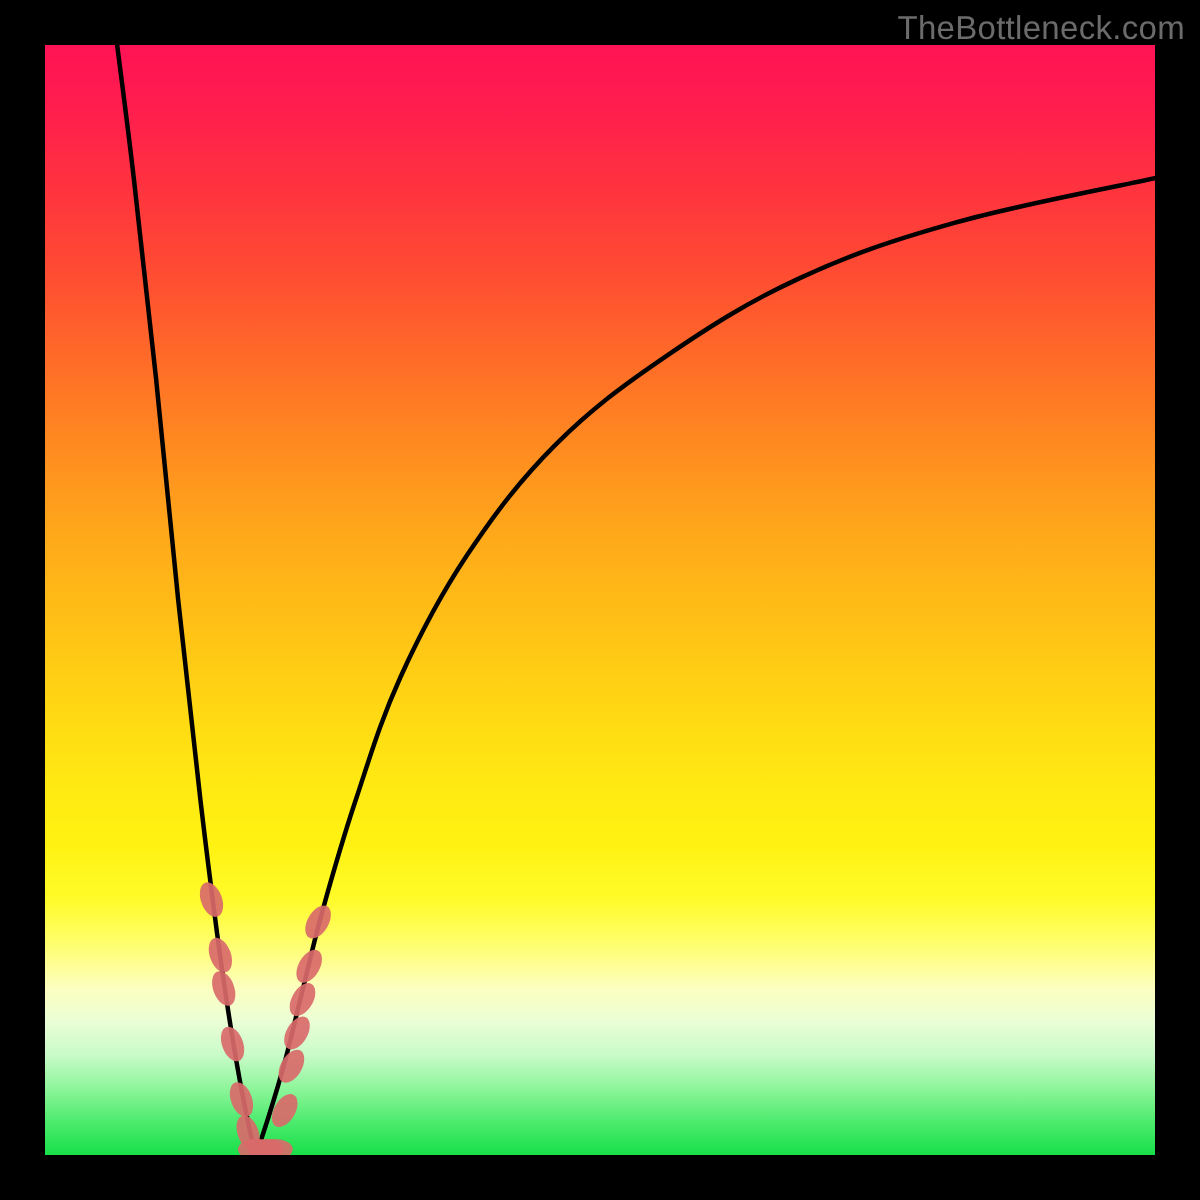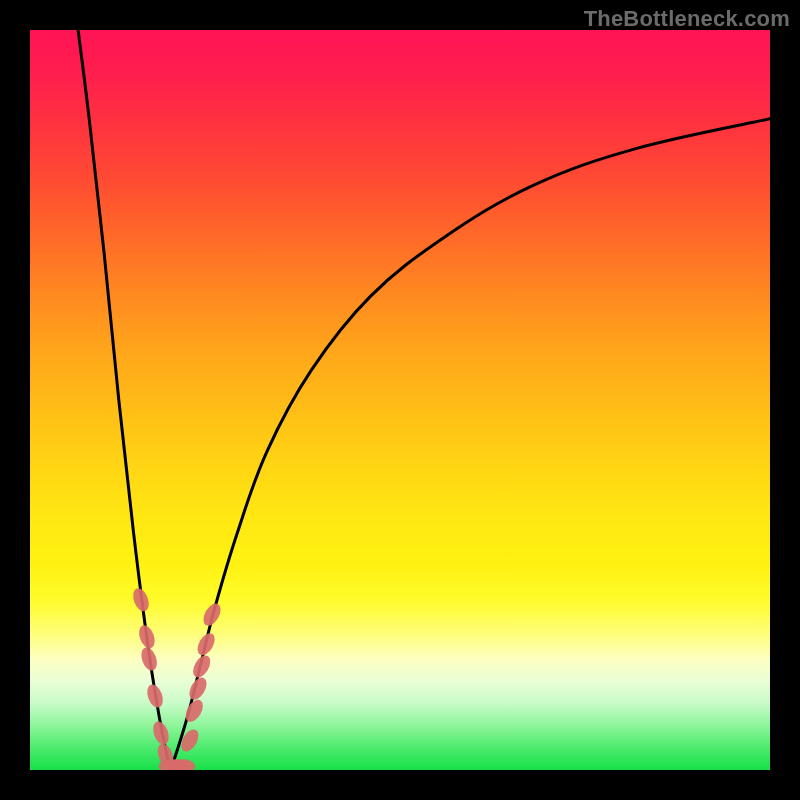--- a/index.html
+++ b/index.html
@@ -54,21 +54,21 @@
   svg.curve {
     position: absolute;
     left: 0; top: 0;
   }
   .attribution {
     position: absolute;
     top: 6px;
     right: 10px;
     color: #6b6b6b;
     font-size: 22px;
-    font-weight: 700;
+    font-weight: 400;
     letter-spacing: 0.2px;
     user-select: none;
   }
 </style>
 </head>
 <body>
 
 <div class="frame">
   <div class="plot">
     <div class="gradient"></div>

